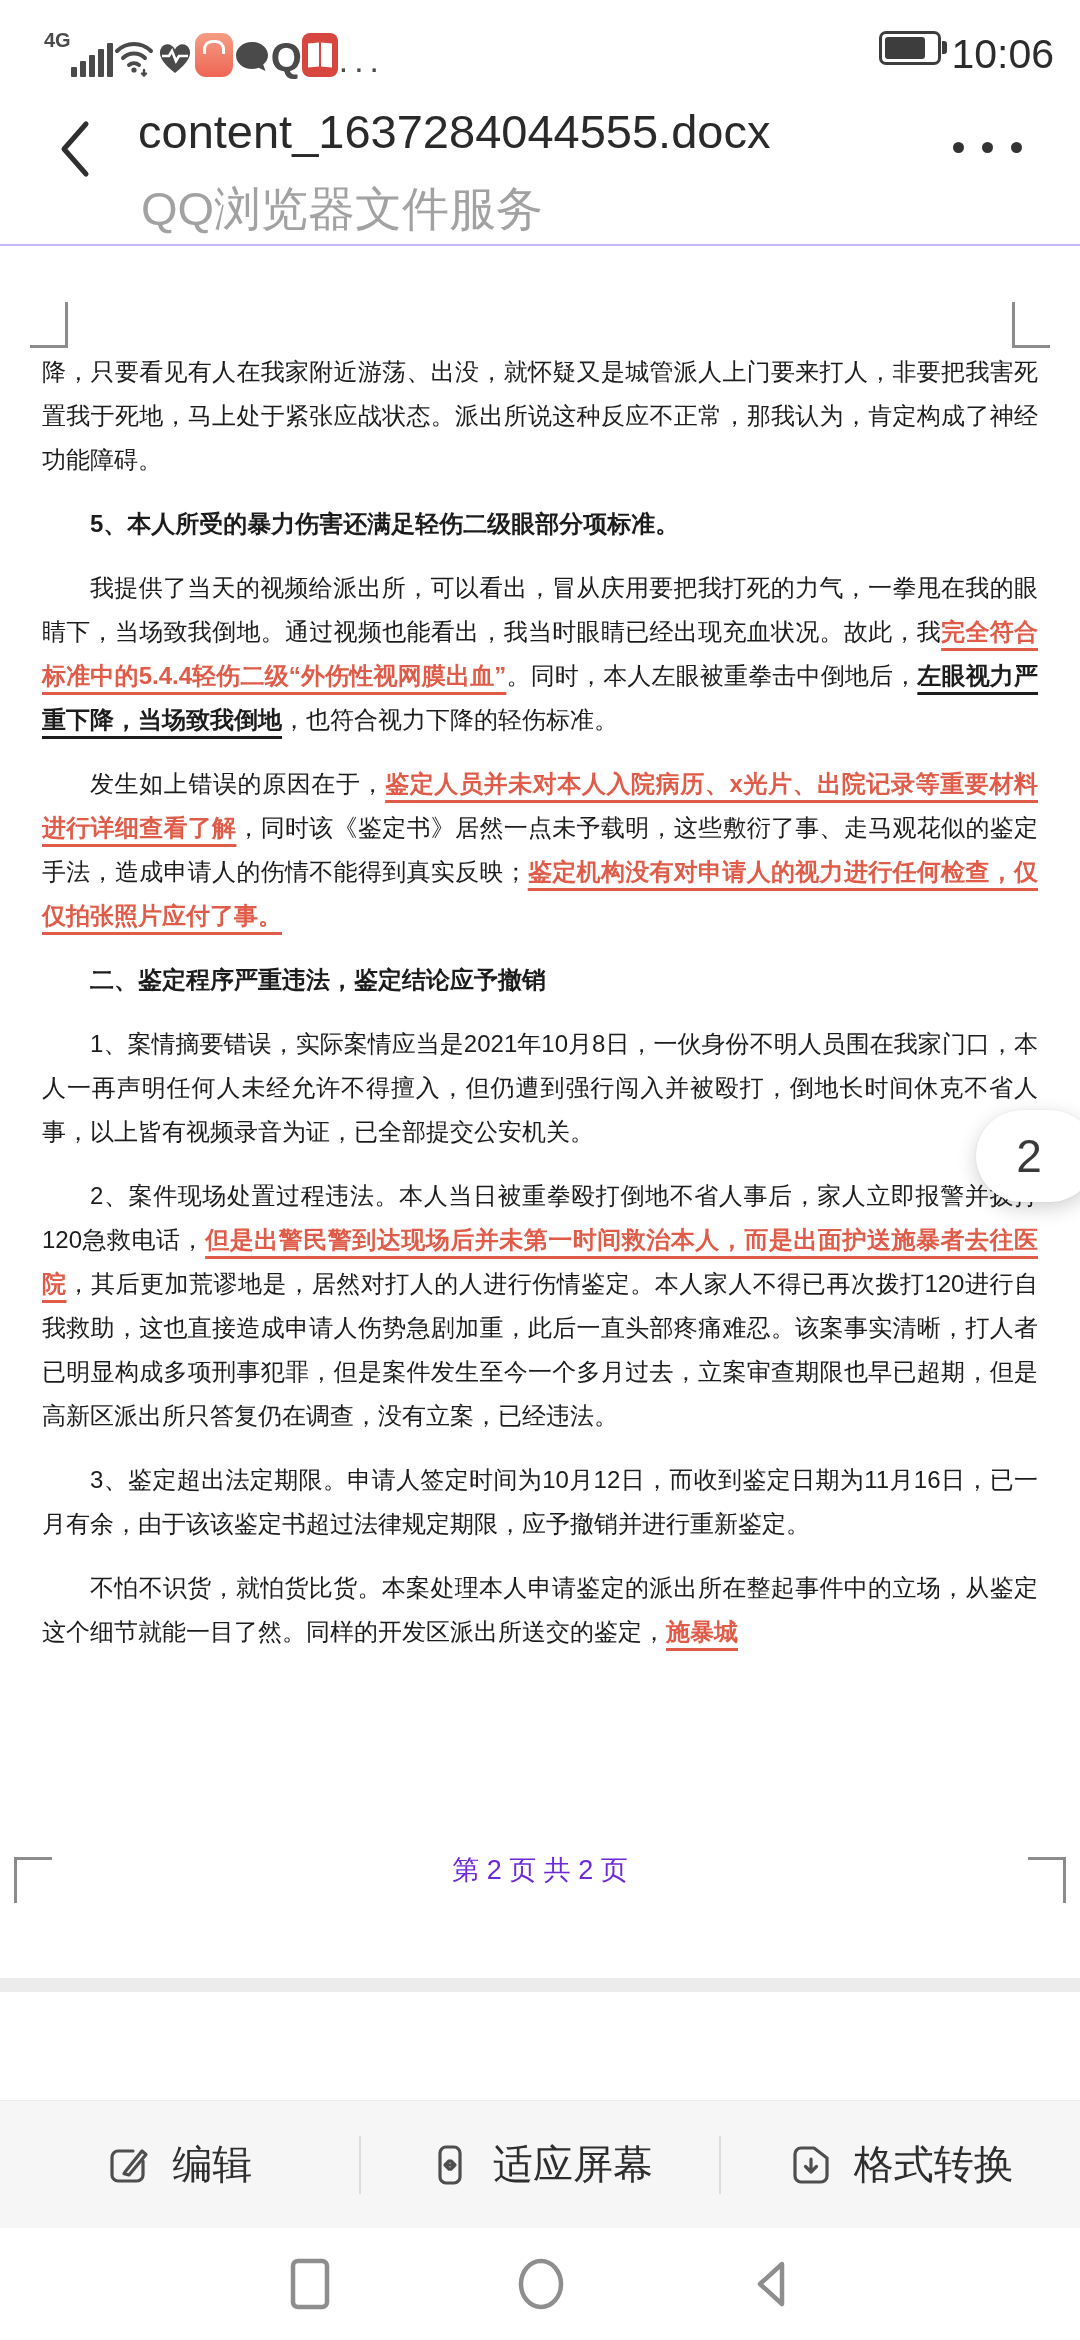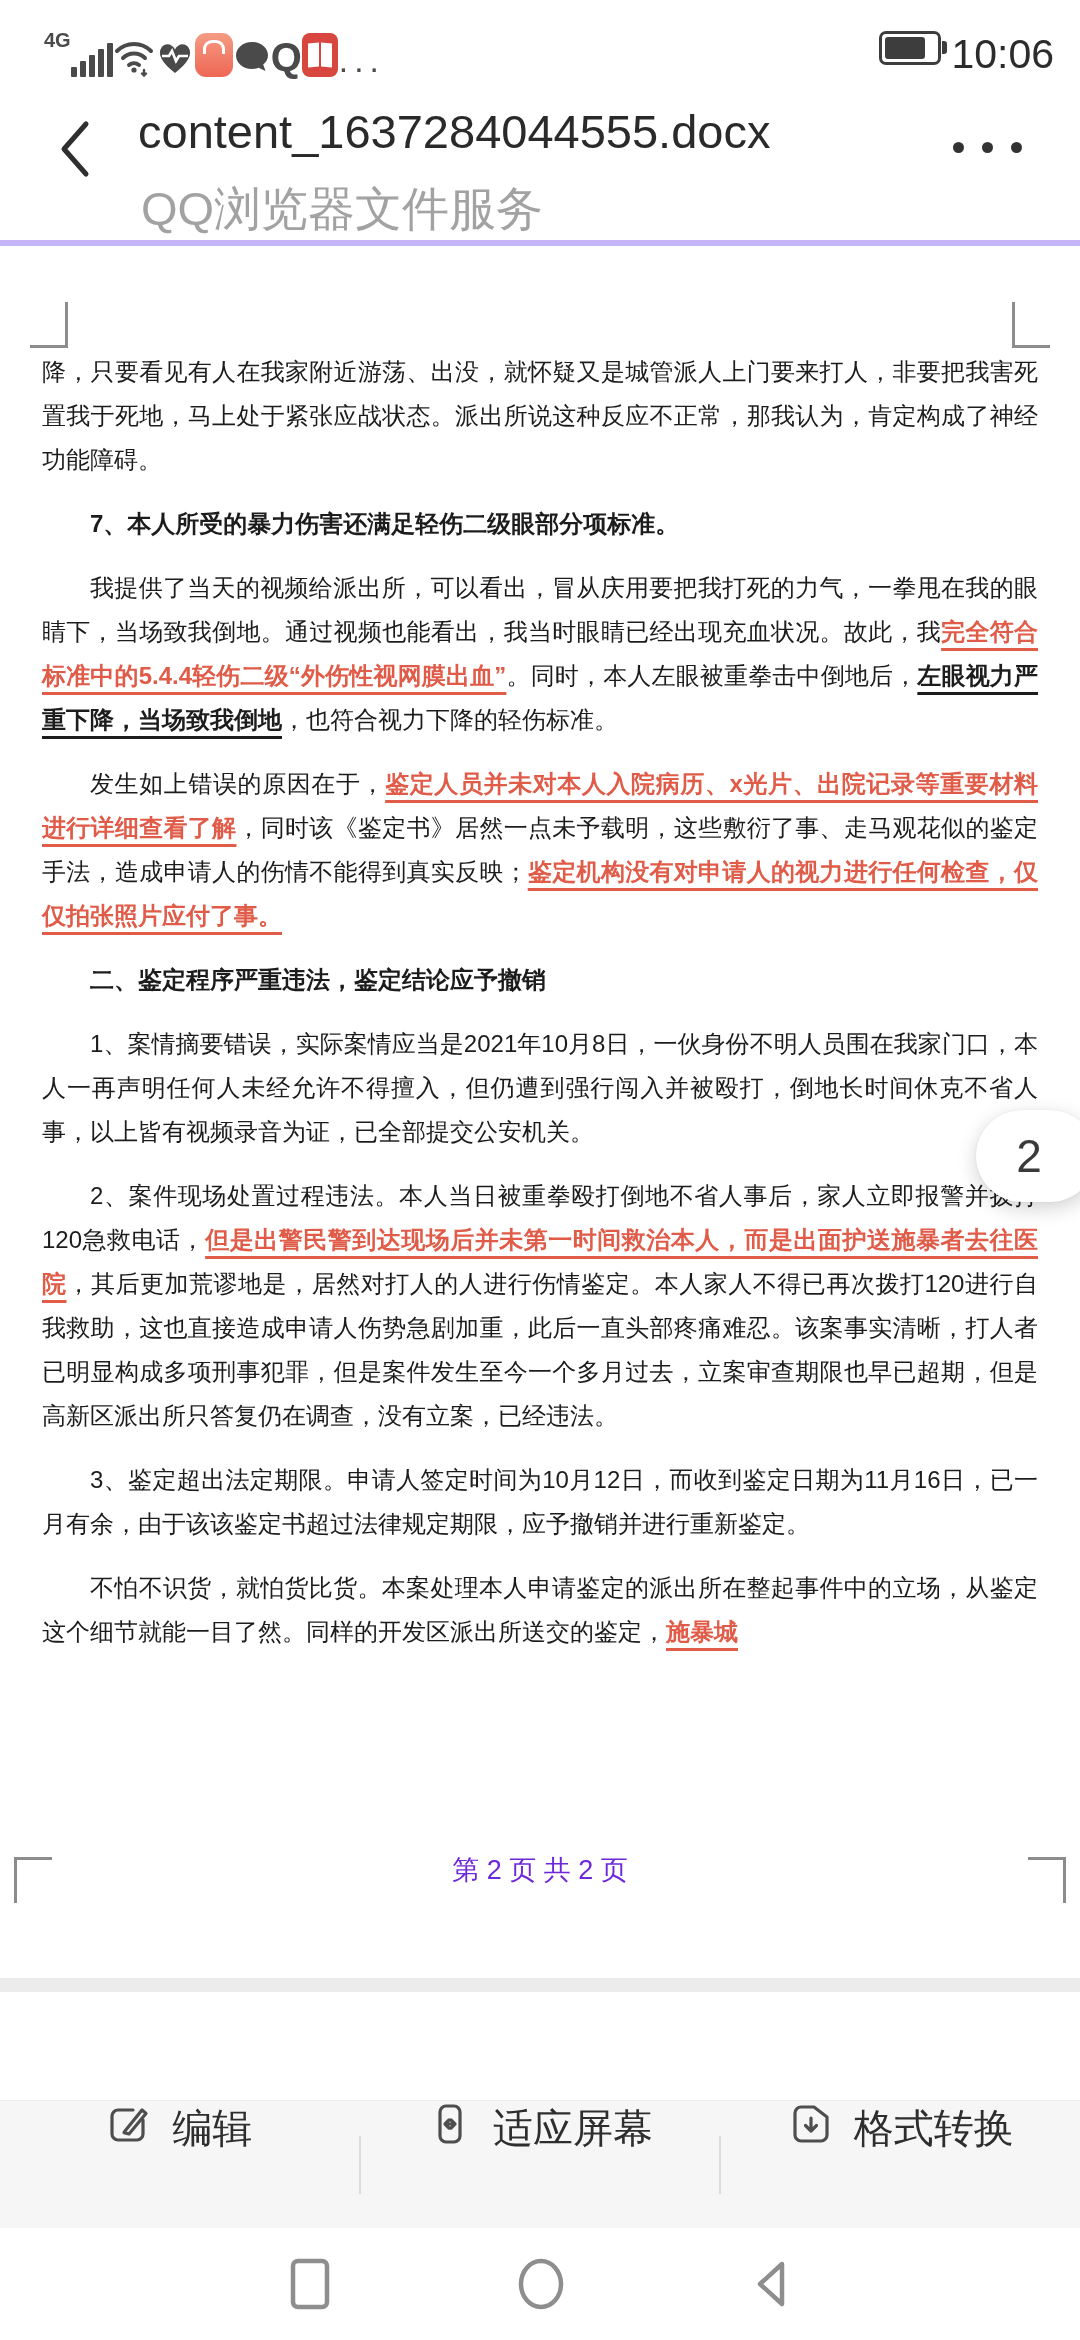--- a/index.html
+++ b/index.html
@@ -27,21 +27,21 @@
   .book-sq .pg.l{left:6px;transform:skewY(-6deg);}
   .book-sq .pg.r{right:6px;transform:skewY(6deg);}
   .sb-dots{font-size:34px;color:#4a4a4a;letter-spacing:4px;line-height:20px;}
   .battery{width:56px;height:28px;border:3px solid #3d3d3d;border-radius:7px;position:relative;}
   .battery .lvl{position:absolute;left:3px;top:3px;bottom:3px;width:40px;background:#3d3d3d;border-radius:3px;}
   .battery .nub{position:absolute;right:-9px;top:7px;width:5px;height:13px;background:#3d3d3d;border-radius:0 3px 3px 0;}
   .sb-time{font-size:41px;color:#2c2c2c;}
 
   
   .app-header{position:absolute;top:90px;left:0;right:0;height:156px;background:#fff;
-              border-bottom:6px solid #c4b5fd;box-sizing:border-box;}
+              border-bottom:2px solid #c4b5fd;box-sizing:border-box;}
   .back-btn{position:absolute;left:52px;top:26px;width:50px;height:66px;cursor:pointer;}
   .header-title{position:absolute;left:138px;top:14px;width:780px;font-size:47px;color:#2A2A2A;
                 white-space:nowrap;overflow:hidden;}
   .header-subtitle{position:absolute;left:141px;top:88px;font-size:47px;color:#A2A2A2;}
   .menu-dots{position:absolute;right:58px;top:52px;display:flex;gap:18px;cursor:pointer;}
   .menu-dots i{width:11px;height:11px;border-radius:50%;background:#333;}
 
   
   .doc-area{position:absolute;top:248px;left:0;width:1080px;height:1744px;background:#fff;}
   .cm{position:absolute;box-sizing:border-box;}
@@ -62,21 +62,21 @@
 
   
   .page-badge{position:absolute;top:1110px;right:-16px;width:120px;height:92px;background:#fff;
               border-radius:46px;box-shadow:0 6px 20px rgba(0,0,0,.18),0 0 2px rgba(0,0,0,.08);
               display:flex;align-items:center;justify-content:center;box-sizing:border-box;
               padding-right:14px;font-size:46px;color:#3a3a3a;}
 
   
   .toolbar{position:absolute;left:0;right:0;top:2100px;height:128px;background:#F6F6F7;
            border-top:1px solid #ECECEC;display:flex;align-items:stretch;box-sizing:border-box;}
-  .tb-btn{flex:1;display:flex;align-items:flex-start;justify-content:center;gap:20px;
+  .tb-btn{flex:1;display:flex;align-items:center;justify-content:center;gap:20px;
           font-size:40px;color:#2E2E2E;cursor:pointer;}
   .tb-sep{width:2px;height:58px;background:#DCDCDC;align-self:center;}
   .tb-icon{flex:none;}
 
   
   .nav-bar{position:absolute;left:0;right:0;top:2228px;height:112px;background:#fff;
            display:flex;align-items:center;justify-content:center;gap:186px;}
   .nav-btn{display:flex;align-items:center;justify-content:center;cursor:pointer;}
 </style>
 </head>
@@ -148,21 +148,21 @@
     </div>
   </div>
 
   <div class="doc-area">
     <span class="cm tl"></span>
     <span class="cm tr"></span>
     <span class="cm bl"></span>
     <span class="cm br"></span>
     <div class="doc-text">
         <p class="para"><span class="run n">降，只要看见有人在我家附近游荡、出没，就怀疑又是城管派人上门要来打人，非要把我害死置我于死地，马上处于紧张应战状态。派出所说这种反应不正常，那我认为，肯定构成了神经功能障碍。</span></p>
-        <p class="para ind"><span class="run b">7、本人所受的暴力伤害还满足轻伤二级眼部分项标准。</span></p>
+        <p class="para ind"><span class="run b">5、本人所受的暴力伤害还满足轻伤二级眼部分项标准。</span></p>
         <p class="para ind"><span class="run n">我提供了当天的视频给派出所，可以看出，冒从庆用要把我打死的力气，一拳甩在我的眼睛下，当场致我倒地。通过视频也能看出，我当时眼睛已经出现充血状况。故此，我</span><span class="run r">完全符合标准中的5.4.4轻伤二级“外伤性视网膜出血”</span><span class="run n">。同时，本人左眼被重拳击中倒地后，</span><span class="run bu">左眼视力严重下降，当场致我倒地</span><span class="run n">，也符合视力下降的轻伤标准。</span></p>
         <p class="para ind"><span class="run n">发生如上错误的原因在于，</span><span class="run r">鉴定人员并未对本人入院病历、x光片、出院记录等重要材料进行详细查看了解</span><span class="run n">，同时该《鉴定书》居然一点未予载明，这些敷衍了事、走马观花似的鉴定手法，造成申请人的伤情不能得到真实反映；</span><span class="run r">鉴定机构没有对申请人的视力进行任何检查，仅仅拍张照片应付了事。</span></p>
         <p class="para ind"><span class="run b">二、鉴定程序严重违法，鉴定结论应予撤销</span></p>
         <p class="para ind"><span class="run n">1、案情摘要错误，实际案情应当是2021年10月8日，一伙身份不明人员围在我家门口，本人一再声明任何人未经允许不得擅入，但仍遭到强行闯入并被殴打，倒地长时间休克不省人事，以上皆有视频录音为证，已全部提交公安机关。</span></p>
         <p class="para ind"><span class="run n">2、案件现场处置过程违法。本人当日被重拳殴打倒地不省人事后，家人立即报警并拨打120急救电话，</span><span class="run r">但是出警民警到达现场后并未第一时间救治本人，而是出面护送施暴者去往医院</span><span class="run n">，其后更加荒谬地是，居然对打人的人进行伤情鉴定。本人家人不得已再次拨打120进行自我救助，这也直接造成申请人伤势急剧加重，此后一直头部疼痛难忍。该案事实清晰，打人者已明显构成多项刑事犯罪，但是案件发生至今一个多月过去，立案审查期限也早已超期，但是高新区派出所只答复仍在调查，没有立案，已经违法。</span></p>
         <p class="para ind"><span class="run n">3、鉴定超出法定期限。申请人签定时间为10月12日，而收到鉴定日期为11月16日，已一月有余，由于该该鉴定书超过法律规定期限，应予撤销并进行重新鉴定。</span></p>
         <p class="para ind"><span class="run n">不怕不识货，就怕货比货。本案处理本人申请鉴定的派出所在整起事件中的立场，从鉴定这个细节就能一目了然。同样的开发区派出所送交的鉴定，</span><span class="run r">施暴城</span></p>
       </div>
     <div class="page-footer">第 2 页 共 2 页</div>
     <div class="page-gap"></div>

